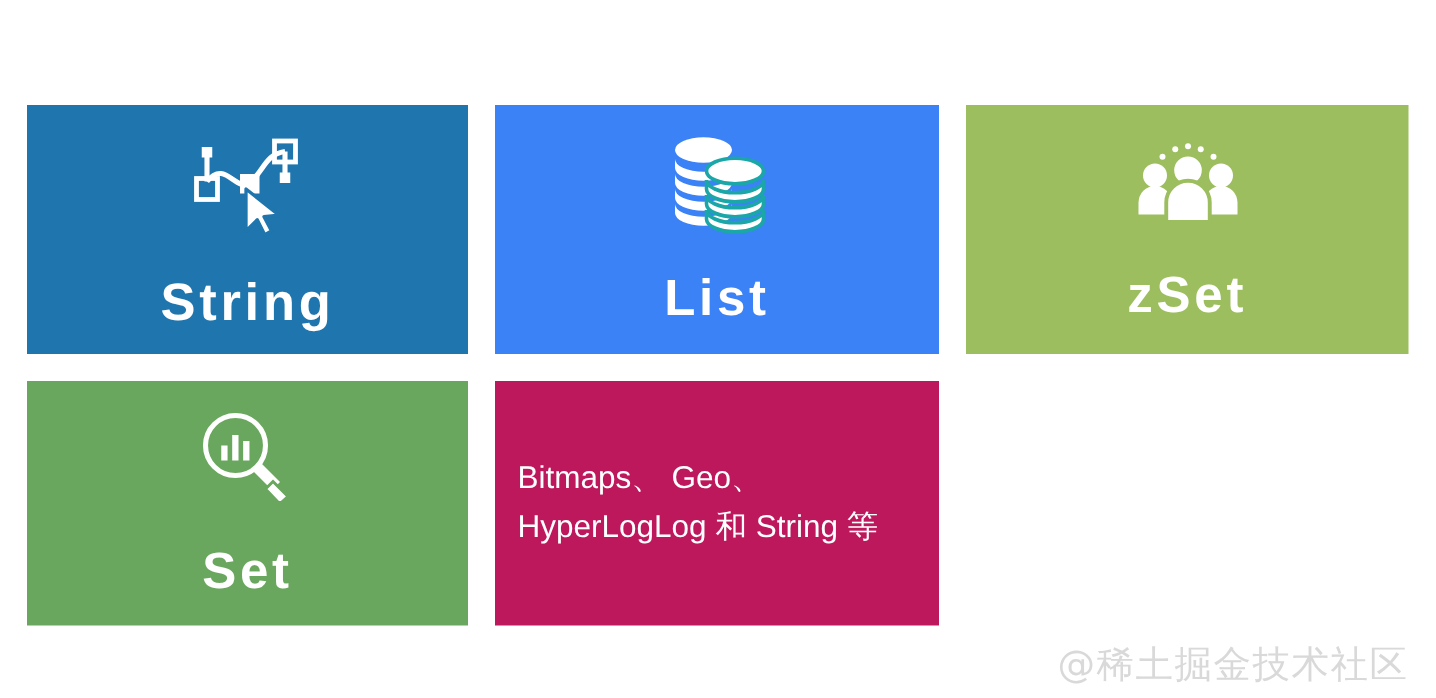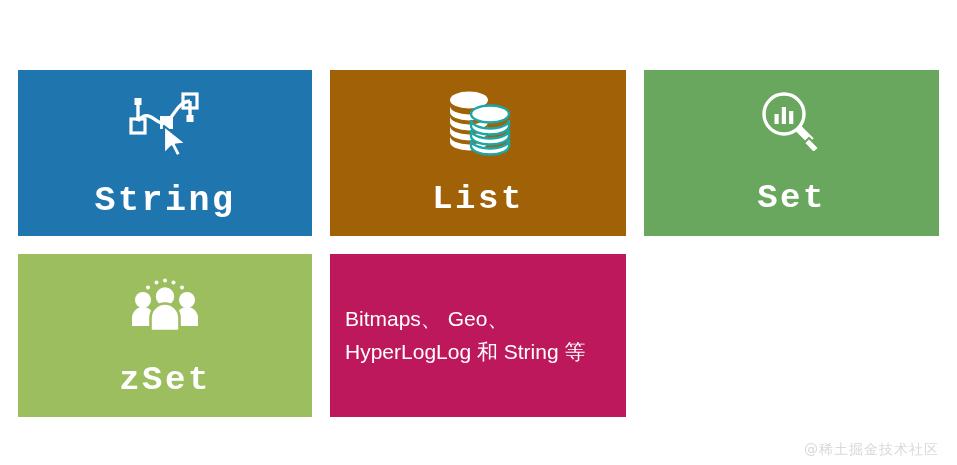--- a/index.html
+++ b/index.html
@@ -42,21 +42,21 @@
     margin-bottom: 6px;
   }
 
   .tile-label {
     color: #ffffff;
     font-weight: bold;
     font-size: 34px;
     letter-spacing: 2.5px;
     line-height: 1;
     text-align: right;
-    font-family: Liberation Mono, monospace;
+    font-family: Liberation Sans, sans-serif;
     margin-top: 16px;
   }
 
   
   .tile-string .tile-icon { margin-bottom: 10px; }
   .tile-string .tile-label { font-size: 35px; }
 
   
   .tile-hash .tile-icon { margin-bottom: 12px; }
 
@@ -81,21 +81,21 @@
     line-height: 1.55;
     text-align: left;
     font-family: "Liberation Sans", "DejaVu Sans", sans-serif;
   }
 
   #watermark {
     position: absolute;
     right: 18px;
     bottom: 6px;
     color: #d9d9d9;
-    font-size: 14px;
+    font-size: 25px;
     letter-spacing: 1px;
     font-family: "DejaVu Sans", sans-serif;
     white-space: nowrap;
   }
 </style>
 </head>
 <body>
 
 <div id="grid">
 
@@ -112,55 +112,39 @@
         <rect x="60" y="6" width="14" height="14" fill="none" stroke="#ffffff" stroke-width="3.2"></rect>
         <rect x="63.5" y="27" width="7" height="7" fill="#ffffff"></rect>
         <rect x="37" y="28" width="13" height="13" fill="#ffffff"></rect>
         <path d="M41 38 L 41 66 L 48.5 58.5 L 53.5 68.5 L 58 66 L 53 56.5 L 63 55.5 Z" fill="#ffffff" stroke="#1F75AD" stroke-width="2.2" stroke-linejoin="round"></path>
       </svg>
     </span>
     <span class="tile-label">String</span>
   </div>
 
 
-  <div class="tile tile-list" style="background:#a16207">
+  <div class="tile tile-list" style="background:#3b82f6">
     <span class="tile-icon">
       <svg width="78" height="66" viewBox="0 0 78 66" xmlns="http://www.w3.org/2000/svg">
         <g fill="#ffffff">
           <ellipse cx="30" cy="10" rx="19" ry="8.5"></ellipse>
           <path d="M11 16 a19 8.5 0 0 0 38 0 v6 a19 8.5 0 0 1 -38 0 Z"></path>
           <path d="M11 26 a19 8.5 0 0 0 38 0 v6 a19 8.5 0 0 1 -38 0 Z"></path>
           <path d="M11 36 a19 8.5 0 0 0 38 0 v6 a19 8.5 0 0 1 -38 0 Z"></path>
           <path d="M11 46 a19 8.5 0 0 0 38 0 v6 a19 8.5 0 0 1 -38 0 Z"></path>
         </g>
         <g fill="#ffffff" stroke="#1BA7A8" stroke-width="2.4">
           <ellipse cx="51" cy="24" rx="19" ry="8.5"></ellipse>
           <path d="M32 30 a19 8.5 0 0 0 38 0 v6 a19 8.5 0 0 1 -38 0 Z"></path>
           <path d="M32 40 a19 8.5 0 0 0 38 0 v6 a19 8.5 0 0 1 -38 0 Z"></path>
           <path d="M32 50 a19 8.5 0 0 0 38 0 v6 a19 8.5 0 0 1 -38 0 Z"></path>
         </g>
       </svg>
     </span>
     <span class="tile-label">List</span>
-  </div>
-
-  <div class="tile tile-set" style="background:#6AA75E">
-    <span class="tile-icon">
-      <svg width="66" height="60" viewBox="0 0 66 60" xmlns="http://www.w3.org/2000/svg">
-        <circle cx="25" cy="23" r="20" fill="none" stroke="#ffffff" stroke-width="3.4"></circle>
-        <g fill="#ffffff">
-          <rect x="15.5" y="23" width="4.2" height="10"></rect>
-          <rect x="22.8" y="16" width="4.2" height="17"></rect>
-          <rect x="30.1" y="20" width="4.2" height="13"></rect>
-        </g>
-        <path d="M39.5 37.5 L 52 50" stroke="#ffffff" stroke-width="7.5" stroke-linecap="butt"></path>
-        <path d="M50 47 L 60 57 L 54.5 62 L 45 52 Z" fill="#ffffff" stroke="#6AA75E" stroke-width="2"></path>
-      </svg>
-    </span>
-    <span class="tile-label">Set</span>
   </div>
 
   <div class="tile tile-zset" style="background:#9CBE5E">
     <span class="tile-icon">
       <svg width="74" height="58" viewBox="0 0 74 58" xmlns="http://www.w3.org/2000/svg">
         <g fill="#ffffff">
           <circle cx="20" cy="12.5" r="2.0"></circle>
           <circle cx="28.5" cy="7.5" r="2.0"></circle>
           <circle cx="37" cy="5.5" r="2.0"></circle>
           <circle cx="45.5" cy="7.5" r="2.0"></circle>
@@ -174,20 +158,36 @@
         </g>
         <g fill="#ffffff" stroke="#9CBE5E" stroke-width="2.6">
           <circle cx="37" cy="21.5" r="10.5"></circle>
           <path d="M22.5 56 v-13 a14.5 14.5 0 0 1 29 0 v13 Z"></path>
         </g>
       </svg>
     </span>
     <span class="tile-label">zSet</span>
   </div>
 
+  <div class="tile tile-set" style="background:#6AA75E">
+    <span class="tile-icon">
+      <svg width="66" height="60" viewBox="0 0 66 60" xmlns="http://www.w3.org/2000/svg">
+        <circle cx="25" cy="23" r="20" fill="none" stroke="#ffffff" stroke-width="3.4"></circle>
+        <g fill="#ffffff">
+          <rect x="15.5" y="23" width="4.2" height="10"></rect>
+          <rect x="22.8" y="16" width="4.2" height="17"></rect>
+          <rect x="30.1" y="20" width="4.2" height="13"></rect>
+        </g>
+        <path d="M39.5 37.5 L 52 50" stroke="#ffffff" stroke-width="7.5" stroke-linecap="butt"></path>
+        <path d="M50 47 L 60 57 L 54.5 62 L 45 52 Z" fill="#ffffff" stroke="#6AA75E" stroke-width="2"></path>
+      </svg>
+    </span>
+    <span class="tile-label">Set</span>
+  </div>
+
   <div class="tile tile-text" style="background:#be185d">
     <div class="text-body">
       <div>Bitmaps、 Geo、</div>
       <div>HyperLogLog 和 String 等</div>
     </div>
   </div>
 
 </div>
 
 <div id="watermark">@稀土掘金技术社区</div>

